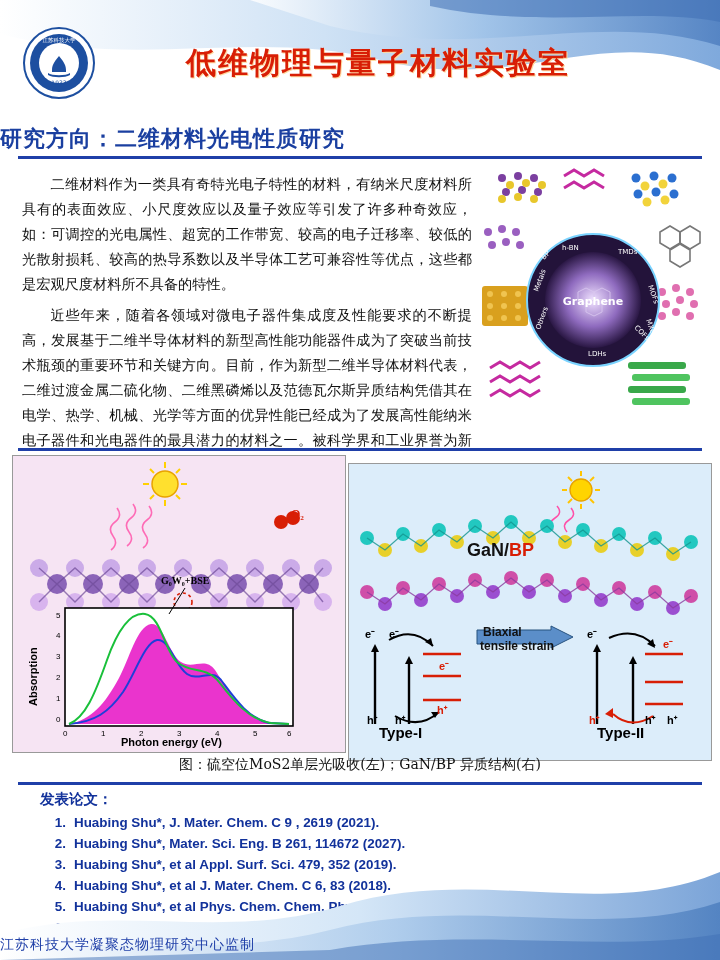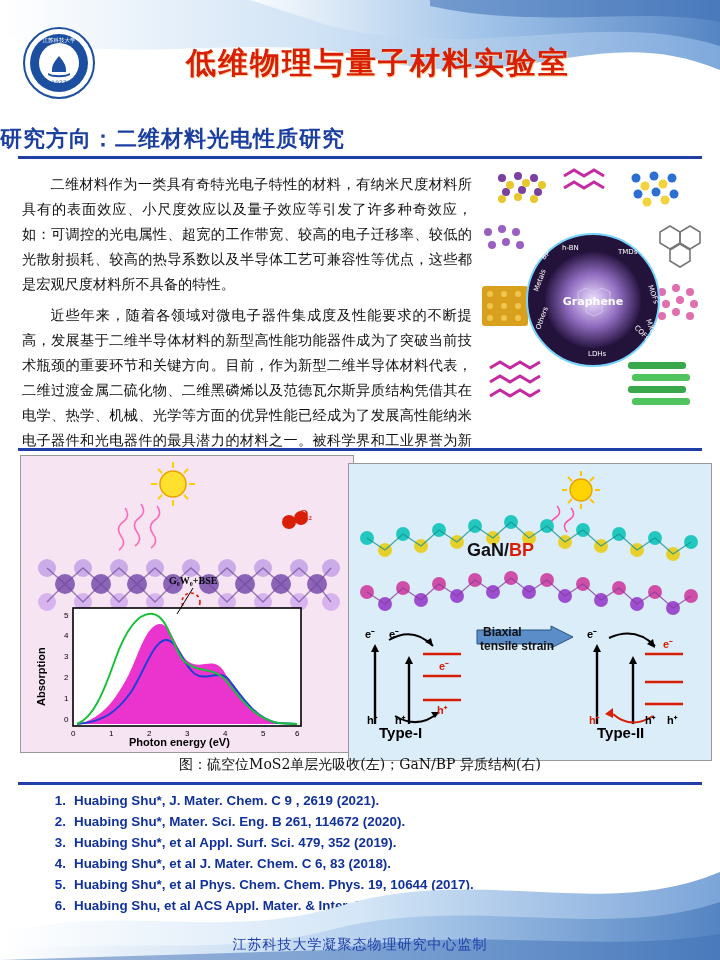--- a/index.html
+++ b/index.html
@@ -62,21 +62,21 @@
   }
   .body-text p{margin:0 0 6px 0;text-indent:2em;}
 
   
   .graphic-wheel{
     position:absolute;top:164px;left:478px;width:230px;height:272px;
   }
 
   
   .fig-left{
-    position:absolute;top:455px;left:20px;width:332px;height:296px;
+    position:absolute;top:455px;left:12px;width:332px;height:296px;
     border:1px solid #999;overflow:hidden;
     background:linear-gradient(180deg,#f4e2ef 0%,#efd9ec 45%,#f7eef6 100%);
   }
   .fig-right{
     position:absolute;top:455px;left:348px;width:362px;height:296px;
     border:1px solid #999;overflow:hidden;
     background:linear-gradient(180deg,#dff0fb 0%,#cfe7f7 60%,#e9f5fd 100%);
     margin-top:8px;
   }
   .fig-caption{
@@ -93,21 +93,21 @@
     margin-bottom:3px;
   }
   .pub-row{
     display:flex;font-size:13.4px;color:#12329b;line-height:21px;
     font-family:"Liberation Sans", sans-serif;font-weight:bold;
   }
   .pub-num{width:26px;flex:0 0 26px;text-align:right;padding-right:8px;}
   .pub-text{flex:1 1 auto;}
 
   .footer{
-    position:absolute;top:936px;left:0;width:720px;text-align:center;
+    position:absolute;top:936px;left:0;width:720px;text-align:left;
     font-family:"DejaVu Serif", serif;font-size:14px;color:#1f3fa8;
     letter-spacing:1px;
   }
 </style>
 </head>
 <body>
 
 <div class="poster">
 
   <div class="top-wave">
@@ -520,28 +520,29 @@
       </g>
       <text x="248" y="274" font-size="15" font-weight="bold" font-family="Liberation Sans, sans-serif">Type-II</text>
     </svg>
   </div>
 
   <div class="fig-caption">图：硫空位MoS2单层光吸收(左)；GaN/BP 异质结构(右)</div>
 
   <div class="rule r3"></div>
 
   <div class="pubs">
+    <div class="pubs-title">发表论文：</div>
 
     <div class="pub-row">
       <span class="pub-num">1.</span>
       <span class="pub-text">Huabing Shu*, J. Mater.  Chem. C  9 , 2619 (2021).</span>
     </div>
     <div class="pub-row">
       <span class="pub-num">2.</span>
-      <span class="pub-text">Huabing Shu*, Mater.  Sci. Eng. B 261, 114672 (2020).</span>
+      <span class="pub-text">Huabing Shu*, Mater.  Sci. Eng. B 261, 114672 (2027).</span>
     </div>
     <div class="pub-row">
       <span class="pub-num">3.</span>
       <span class="pub-text">Huabing Shu*, et al Appl. Surf. Sci. 479,  352 (2019).</span>
     </div>
     <div class="pub-row">
       <span class="pub-num">4.</span>
       <span class="pub-text">Huabing Shu*, et al J. Mater.  Chem. C  6, 83 (2018).</span>
     </div>
     <div class="pub-row">

